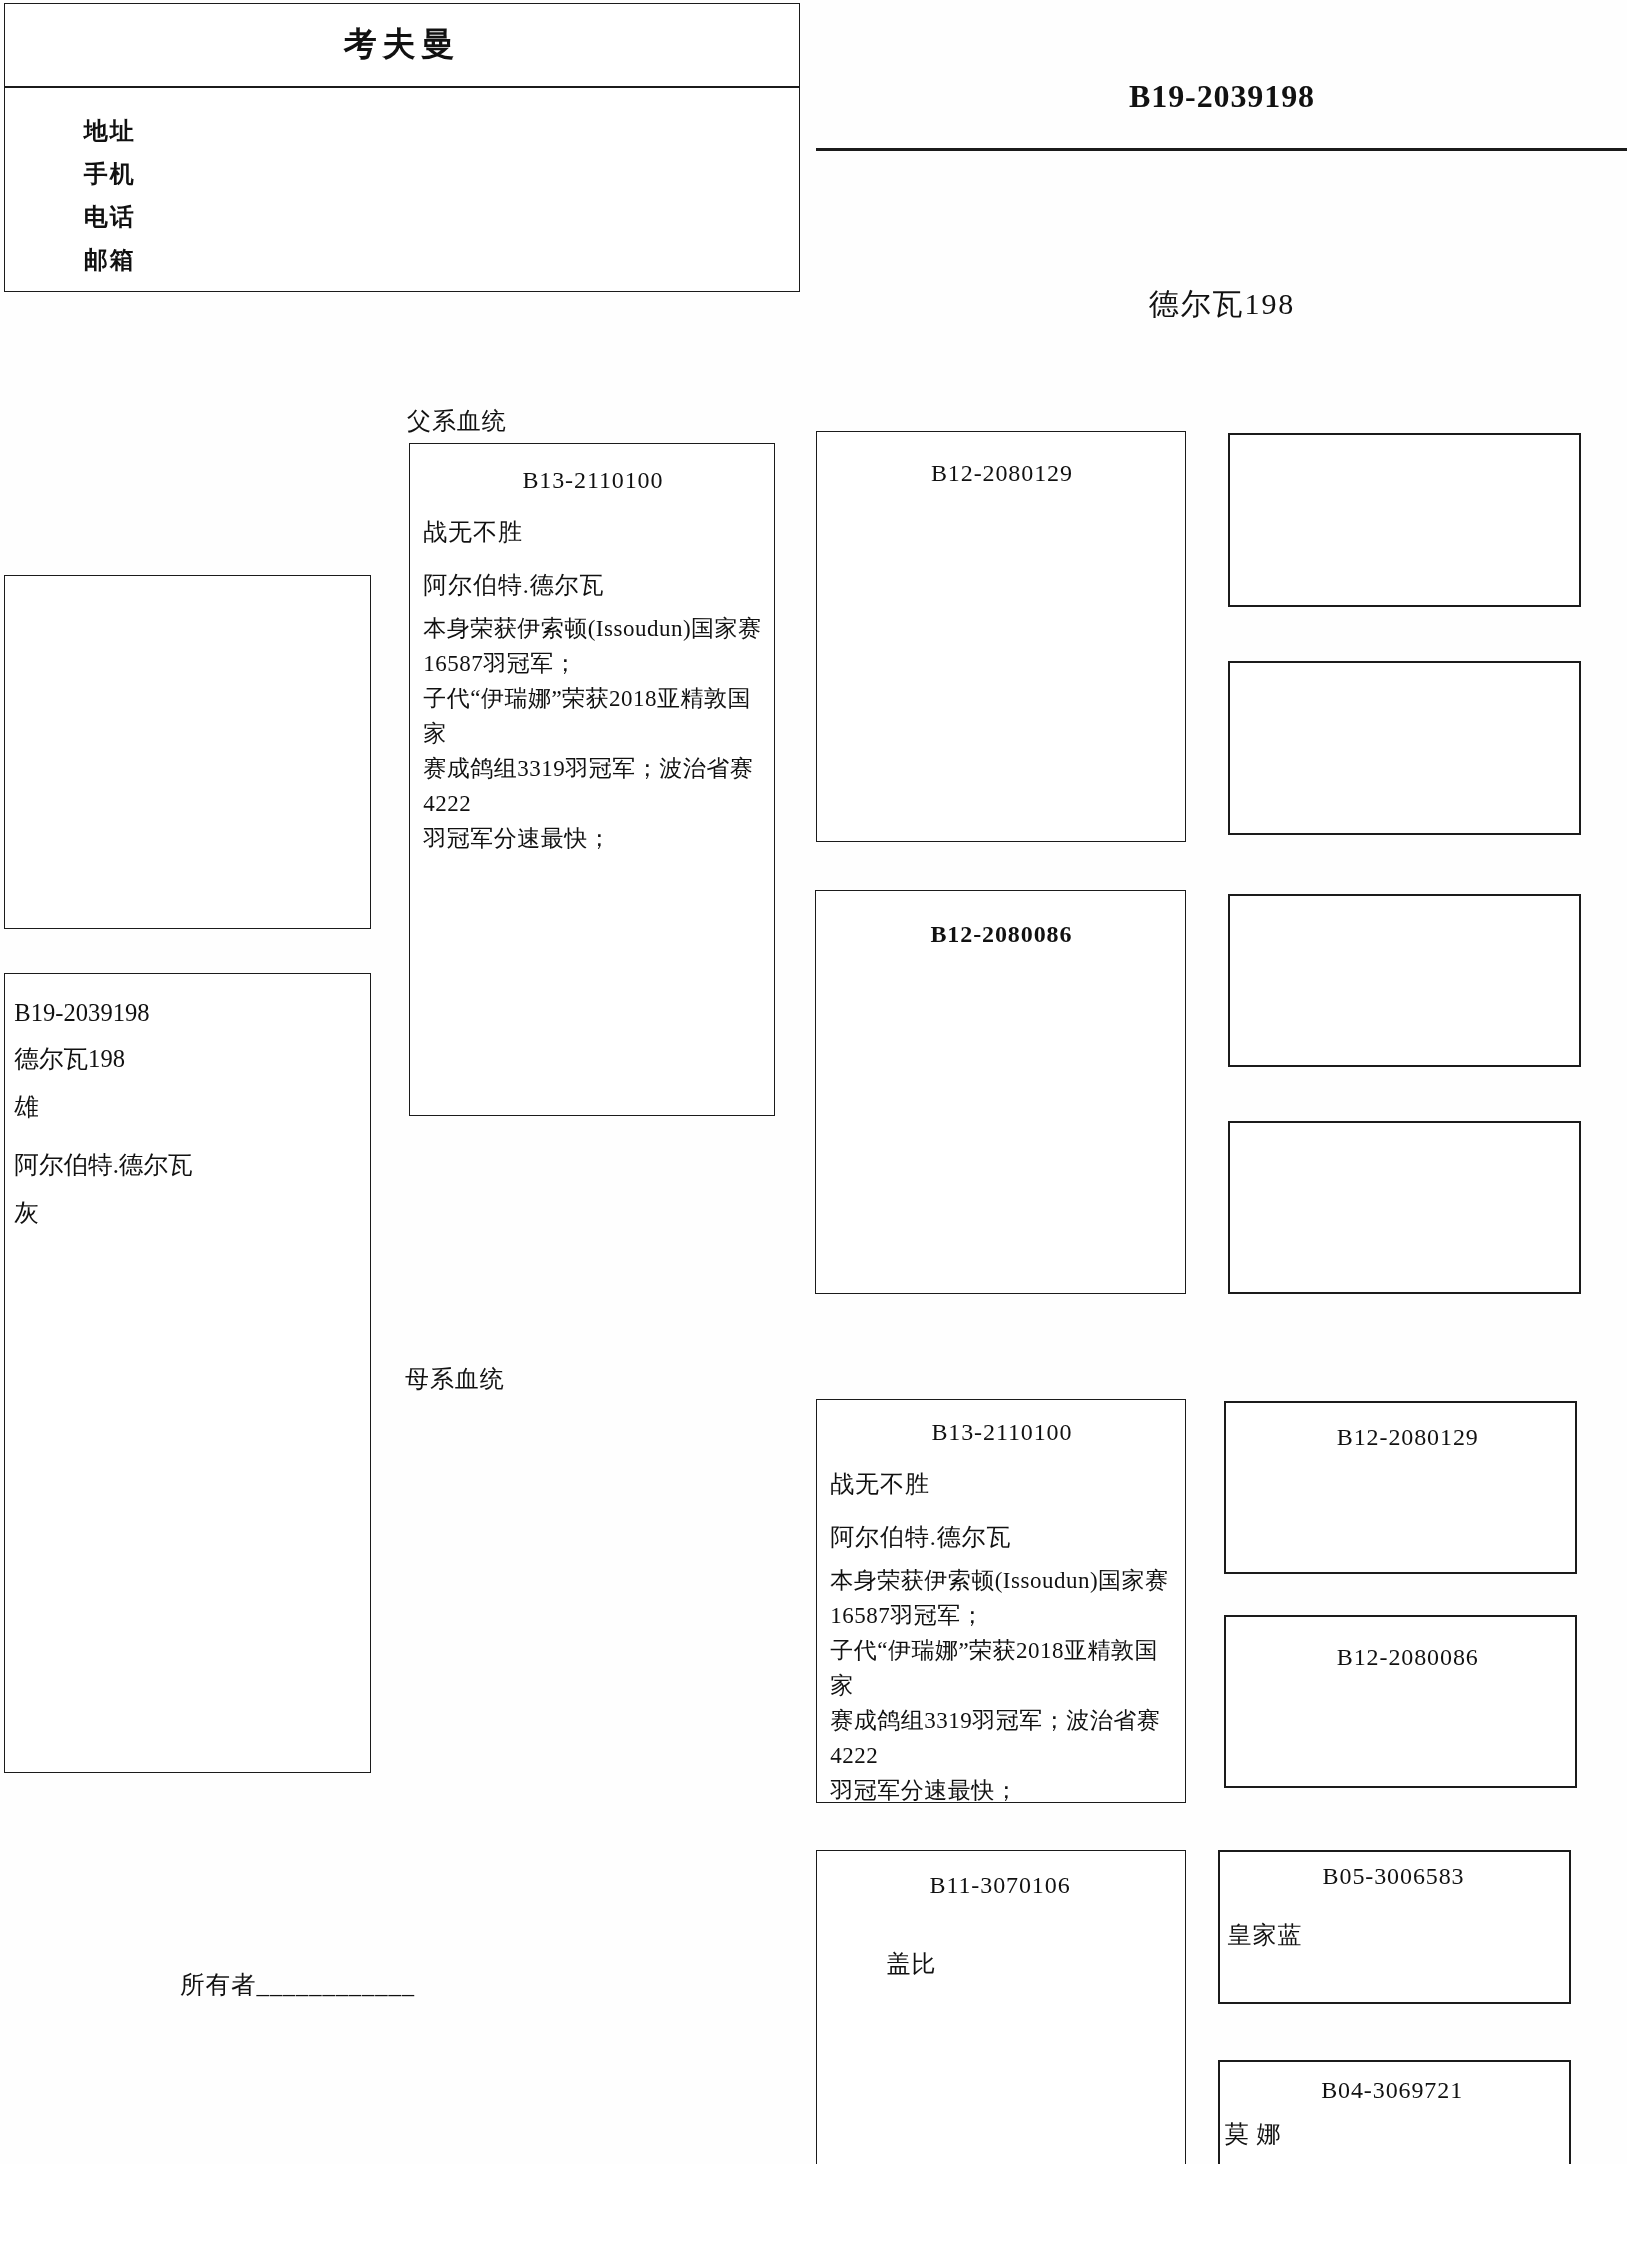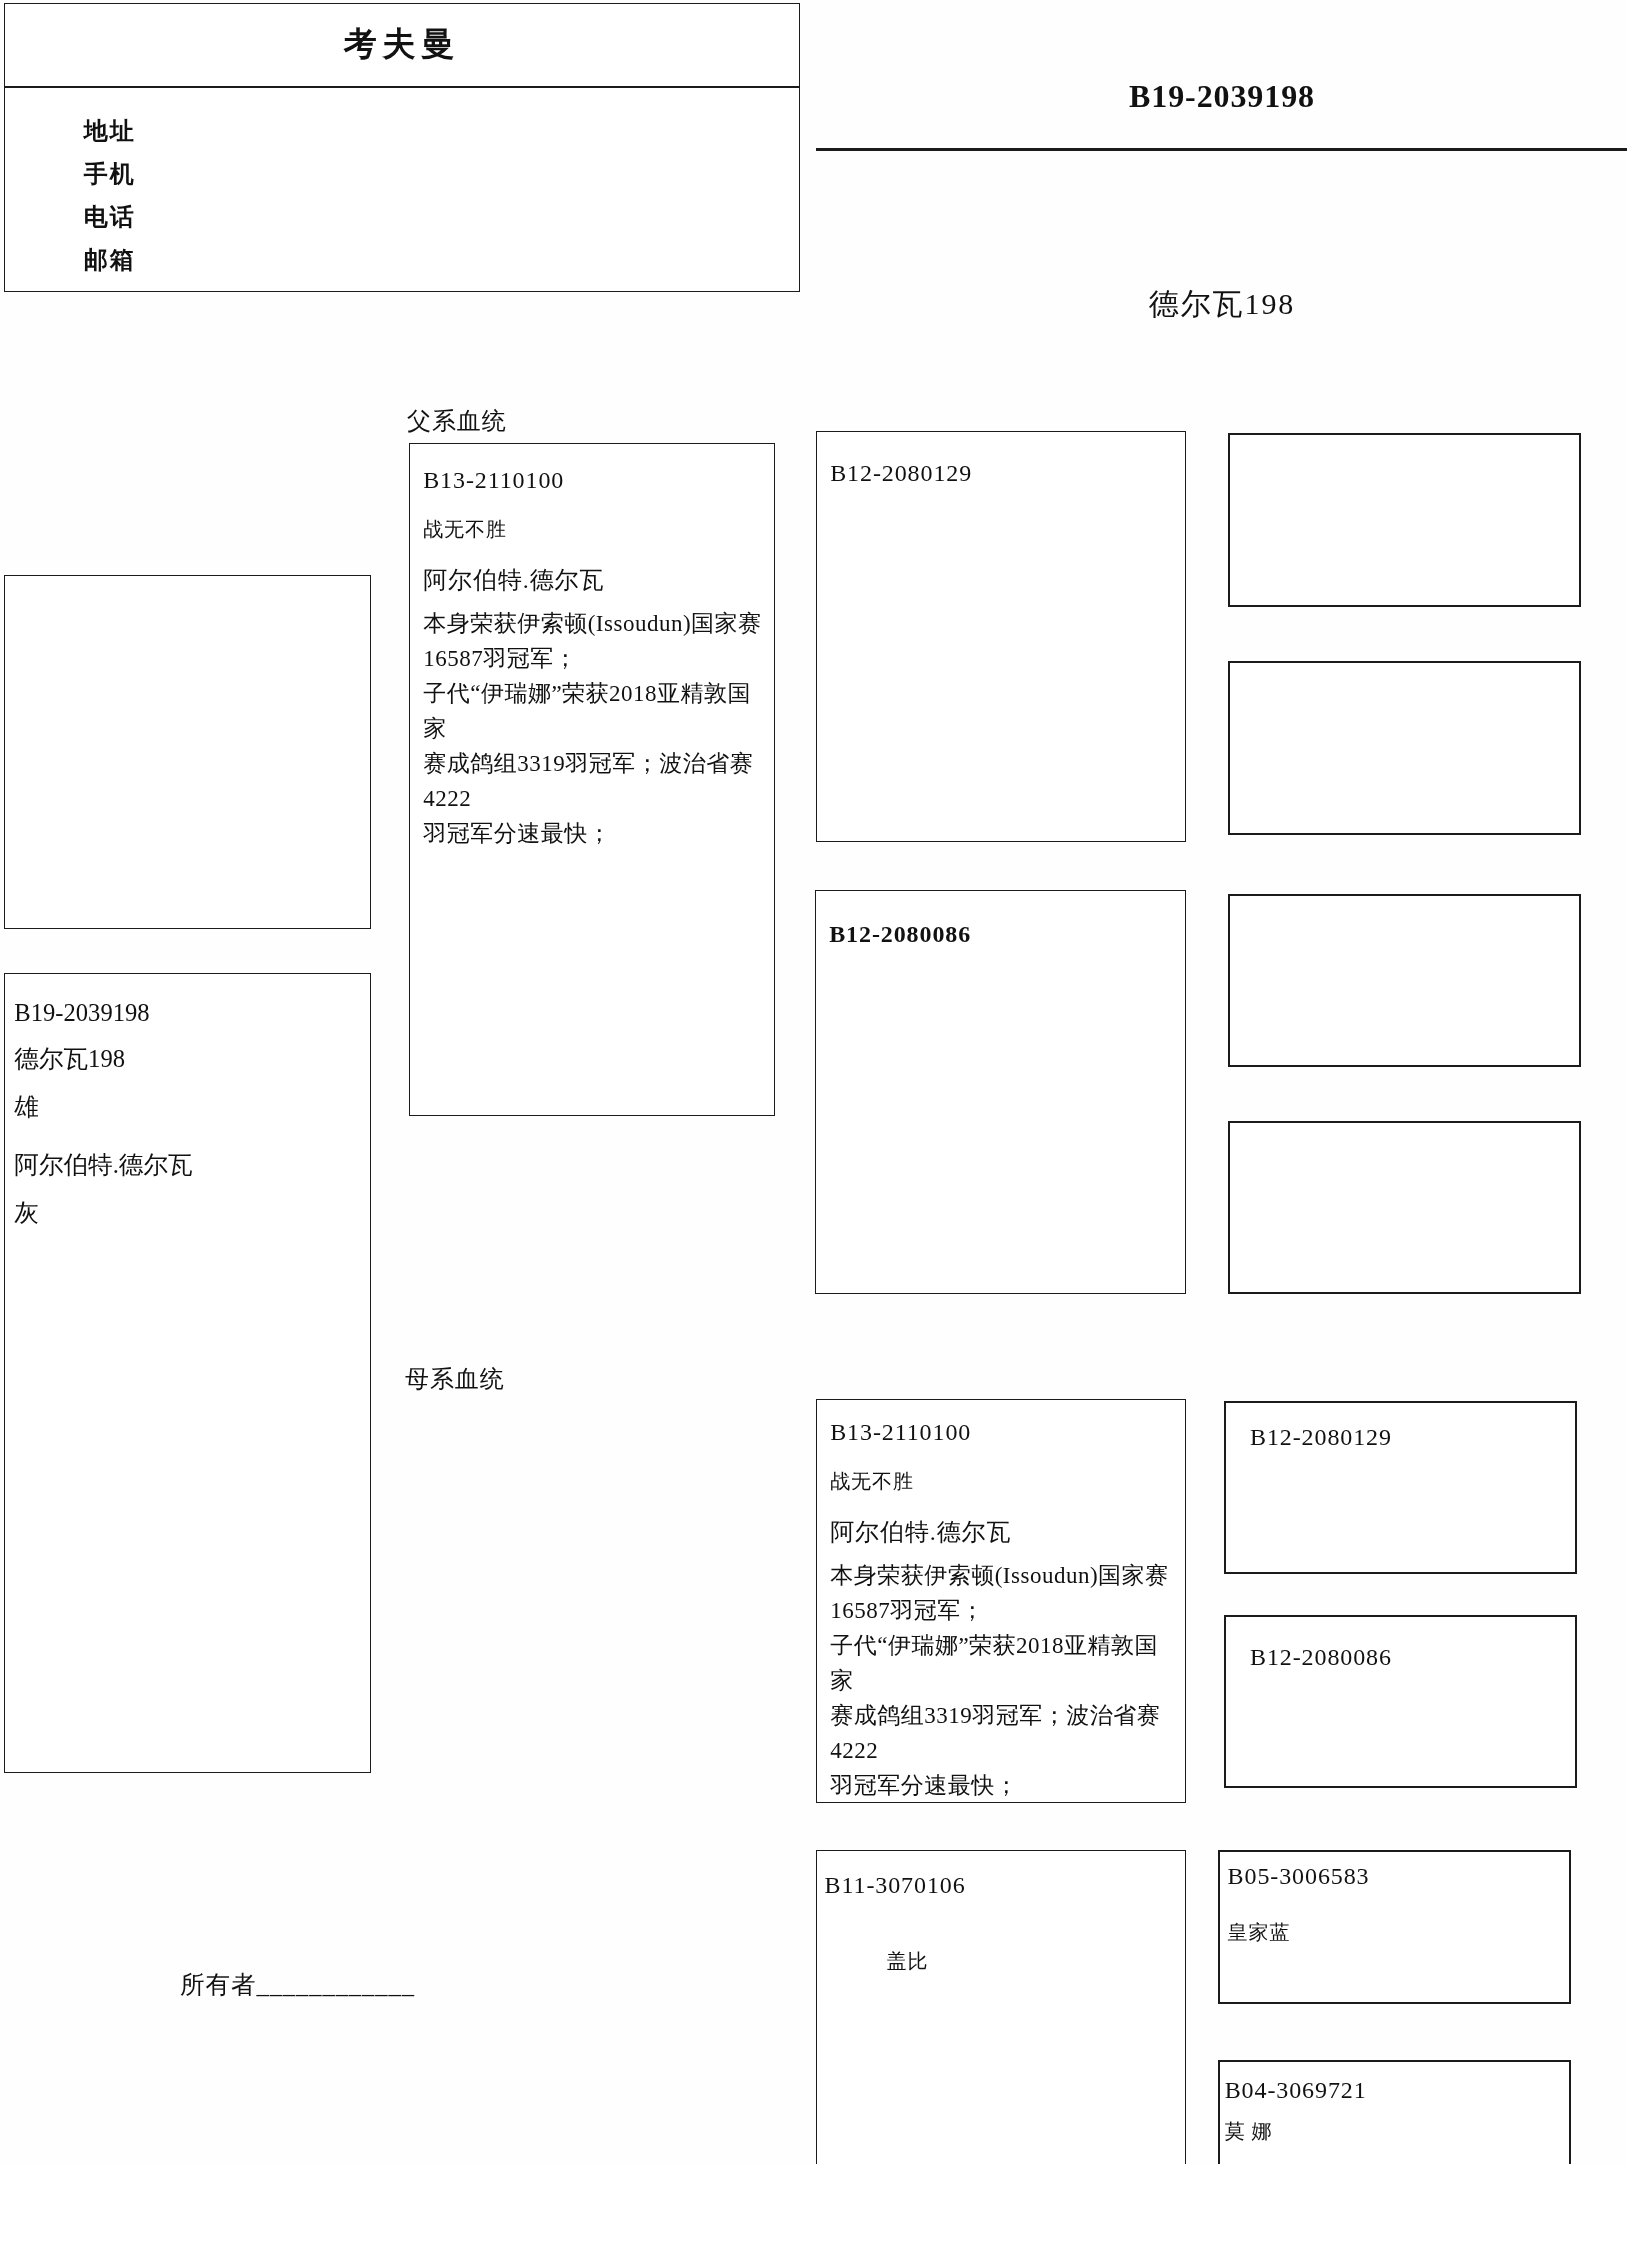--- a/index.html
+++ b/index.html
@@ -35,23 +35,23 @@
 
   .sec-label{position:absolute;font-size:24px;letter-spacing:0.9px;}
 
   
   .subject-inner{padding:24.6px 9.5px 0 9.5px;font-size:24.6px;}
   .subject-inner .row{margin-bottom:15px;}
   .subject-inner .row.gap{margin-bottom:25.6px;}
 
   
   .pbox-inner{padding:23px 11.4px 0 13.2px;}
-  .ringline{font-size:24px;letter-spacing:0.9px;margin-bottom:22px;}
+  .ringline{font-size:24px;letter-spacing:0.9px;margin-bottom:22px;text-align:center;}
   .ringline.bold{font-weight:bold;}
-  .pname{font-size:20px;margin-bottom:21px;letter-spacing:0.9px;}
+  .pname{font-size:24px;margin-bottom:21px;letter-spacing:0.9px;}
   .pname.indent{padding-left:62px;}
   .breederline{font-size:24px;margin-bottom:10.4px;letter-spacing:0.9px;}
   .color-tag{margin-left:42px;}
   .ach{font-size:23px;line-height:35px;white-space:pre-line;letter-spacing:0.5px;}
 
   .owner-line{position:absolute;left:180px;top:1968px;font-size:24.6px;letter-spacing:0.9px;}
 </style>
 </head>
 <body>
 

